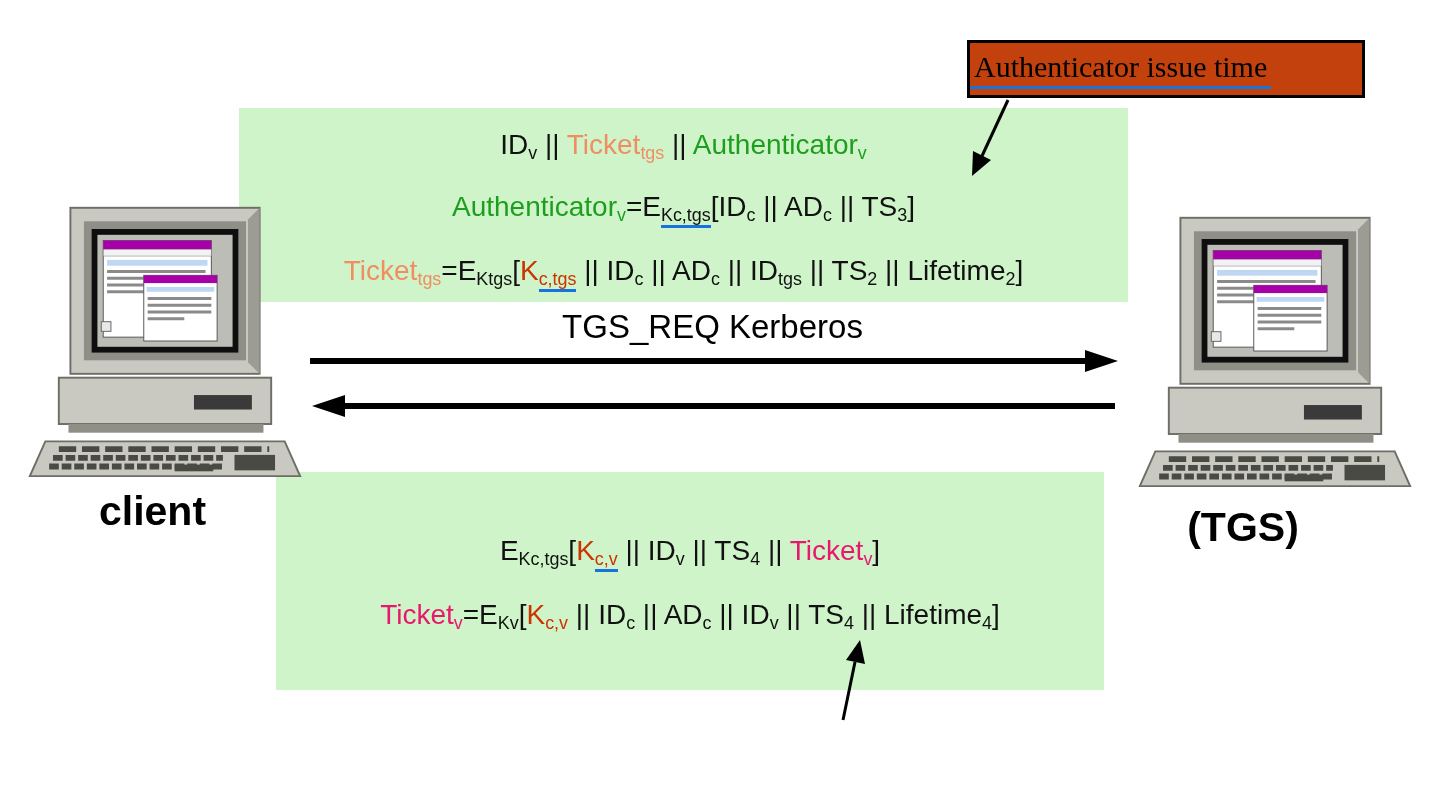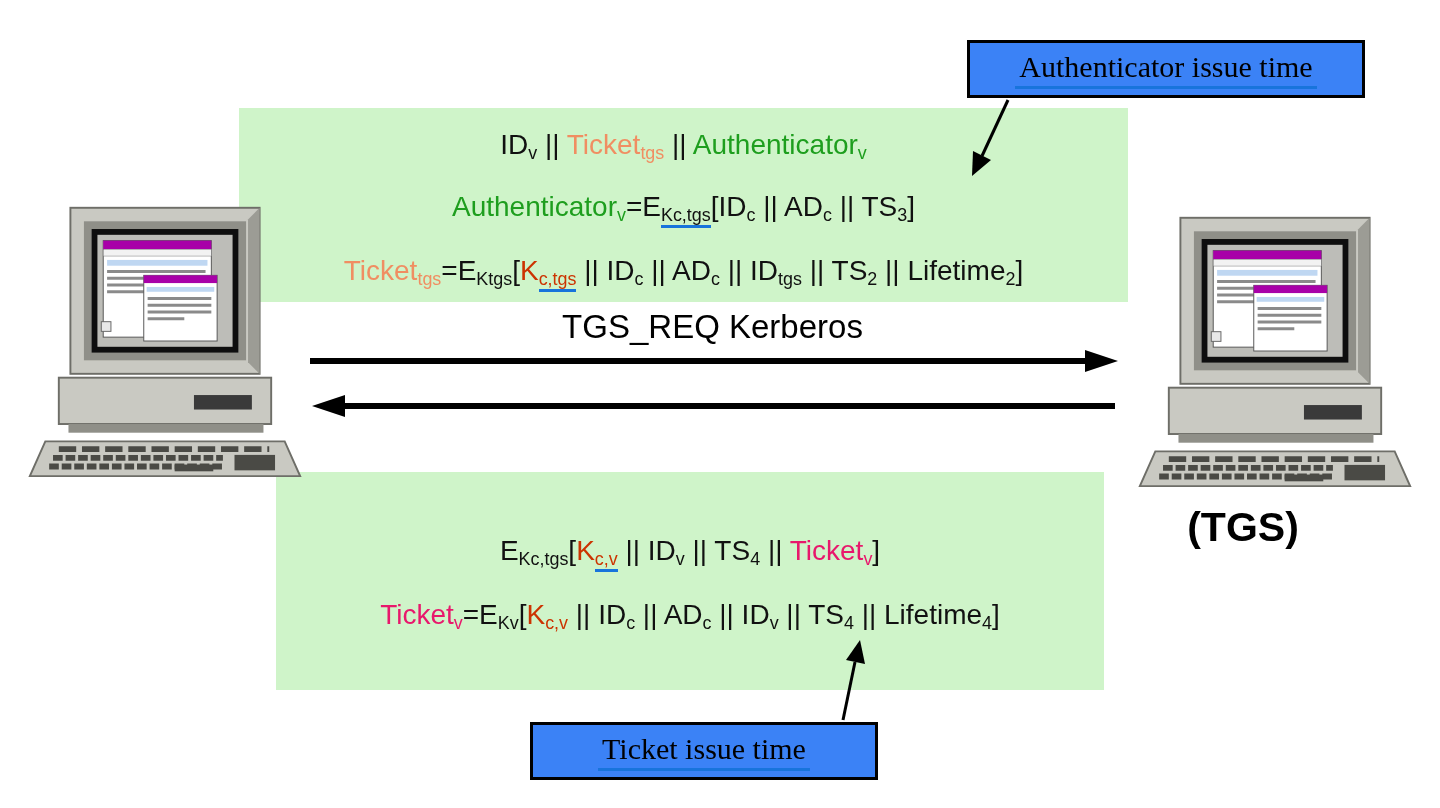--- a/index.html
+++ b/index.html
@@ -3,22 +3,22 @@
 <meta charset="utf-8">
 <style>
   html,body{margin:0;padding:0;background:#ffffff;}
   .canvas{position:relative;width:1440px;height:808px;background:#fff;overflow:hidden;
           font-family:"Liberation Sans",sans-serif;}
   .greenbox{position:absolute;text-decoration:underline;}
   .frow{position:absolute;left:0;right:0;text-align:center;font-size:28px;
         color:#111;white-space:nowrap;line-height:46px;}
   .sub{font-size:0.64em;position:relative;top:0.30em;letter-spacing:0;}
   .msg{position:absolute;font-size:33px;color:#000;text-align:center;white-space:nowrap;}
-  .callout{position:absolute;background:#3b82f6;border:3px solid #000;
-           display:flex;align-items:center;justify-content:center;box-sizing:border-box;}
+  .callout{position:absolute;background:#c2410c;border:3px solid #000;
+           display:flex;align-items:center;box-sizing:border-box;}
   .callout-text{font-family:"Liberation Serif",serif;font-size:30px;color:#000;
                 padding:0 4px 2px 4px;white-space:nowrap;}
   .nodelabel{position:absolute;font-weight:bold;font-size:41px;color:#000;
              text-align:center;line-height:58px;white-space:nowrap;}
   .overlay{position:absolute;left:0;top:0;pointer-events:none;}
   .pc{position:absolute;}
 </style>
 </head>
 <body>
 
@@ -78,23 +78,20 @@
     <div class="frow" style="top:56px"><span style="color: rgb(17, 17, 17);">E</span><span class="sub" style="color: rgb(17, 17, 17);">Kc,tgs</span><span style="color: rgb(17, 17, 17);">[</span><span style="color: rgb(204, 51, 0);">K</span><span class="sub" style="color: rgb(204, 51, 0); border-bottom: 3px solid rgb(24, 116, 220);">c,v</span><span style="color: rgb(17, 17, 17);"> || ID</span><span class="sub" style="color: rgb(17, 17, 17);">v</span><span style="color: rgb(17, 17, 17);"> || TS</span><span class="sub" style="color: rgb(17, 17, 17);">4</span><span style="color: rgb(17, 17, 17);"> || </span><span style="color: rgb(232, 24, 108);">Ticket</span><span class="sub" style="color: rgb(232, 24, 108);">v</span><span style="color: rgb(17, 17, 17);">]</span></div>
     <div class="frow" style="top:120px"><span style="color: rgb(232, 24, 108);">Ticket</span><span class="sub" style="color: rgb(232, 24, 108);">v</span><span style="color: rgb(17, 17, 17);">=E</span><span class="sub" style="color: rgb(17, 17, 17);">Kv</span><span style="color: rgb(17, 17, 17);">[</span><span style="color: rgb(204, 51, 0);">K</span><span class="sub" style="color: rgb(204, 51, 0);">c,v</span><span style="color: rgb(17, 17, 17);"> || ID</span><span class="sub" style="color: rgb(17, 17, 17);">c</span><span style="color: rgb(17, 17, 17);"> || AD</span><span class="sub" style="color: rgb(17, 17, 17);">c</span><span style="color: rgb(17, 17, 17);"> || ID</span><span class="sub" style="color: rgb(17, 17, 17);">v</span><span style="color: rgb(17, 17, 17);"> || TS</span><span class="sub" style="color: rgb(17, 17, 17);">4</span><span style="color: rgb(17, 17, 17);"> || Lifetime</span><span class="sub" style="color: rgb(17, 17, 17);">4</span><span style="color: rgb(17, 17, 17);">]</span></div>
   </div>
 
   <div class="msg" style="left:310px;width:805px;top:308px;">TGS_REQ Kerberos</div>
 
   <div class="callout" style="left:967px;top:40px;width:398px;height:58px;">
     <span class="callout-text" style="border-bottom: 3px solid rgb(24, 116, 220);">Authenticator issue time</span>
   </div>
 
-  <div class="callout" style="left:530px;top:722px;width:348px;height:58px;">
-    <span class="callout-text" style="border-bottom: 3px solid rgb(24, 116, 220);">Ticket issue time</span>
-  </div>
 
   <svg class="overlay" width="1440" height="808" viewBox="0 0 1440 808">
 
     <g>
       <line x1="310" y1="361" x2="1090" y2="361" stroke="#000" stroke-width="6"></line>
       <polygon points="1118,361 1085,350 1085,372" fill="#000"></polygon>
     </g>
 
     <g>
       <line x1="1115" y1="406" x2="340" y2="406" stroke="#000" stroke-width="6"></line>
@@ -114,18 +111,19 @@
 
   <svg class="pc" style="left:28px;top:202px;" width="274" height="278" viewBox="0 0 280 288">
     <use href="#pc"></use>
   </svg>
 
   <svg class="pc" style="left:1138px;top:212px;" width="274" height="278" viewBox="0 0 280 288">
     <use href="#pc"></use>
   </svg>
 
   <div class="nodelabel" style="left:0px;top:482px;width:305px;">
+    <div>client</div>
   </div>
   <div class="nodelabel" style="left:1118px;top:498px;width:250px;">
     <div>(TGS)</div>
   </div>
 
 </div>
 
 </body></html>

